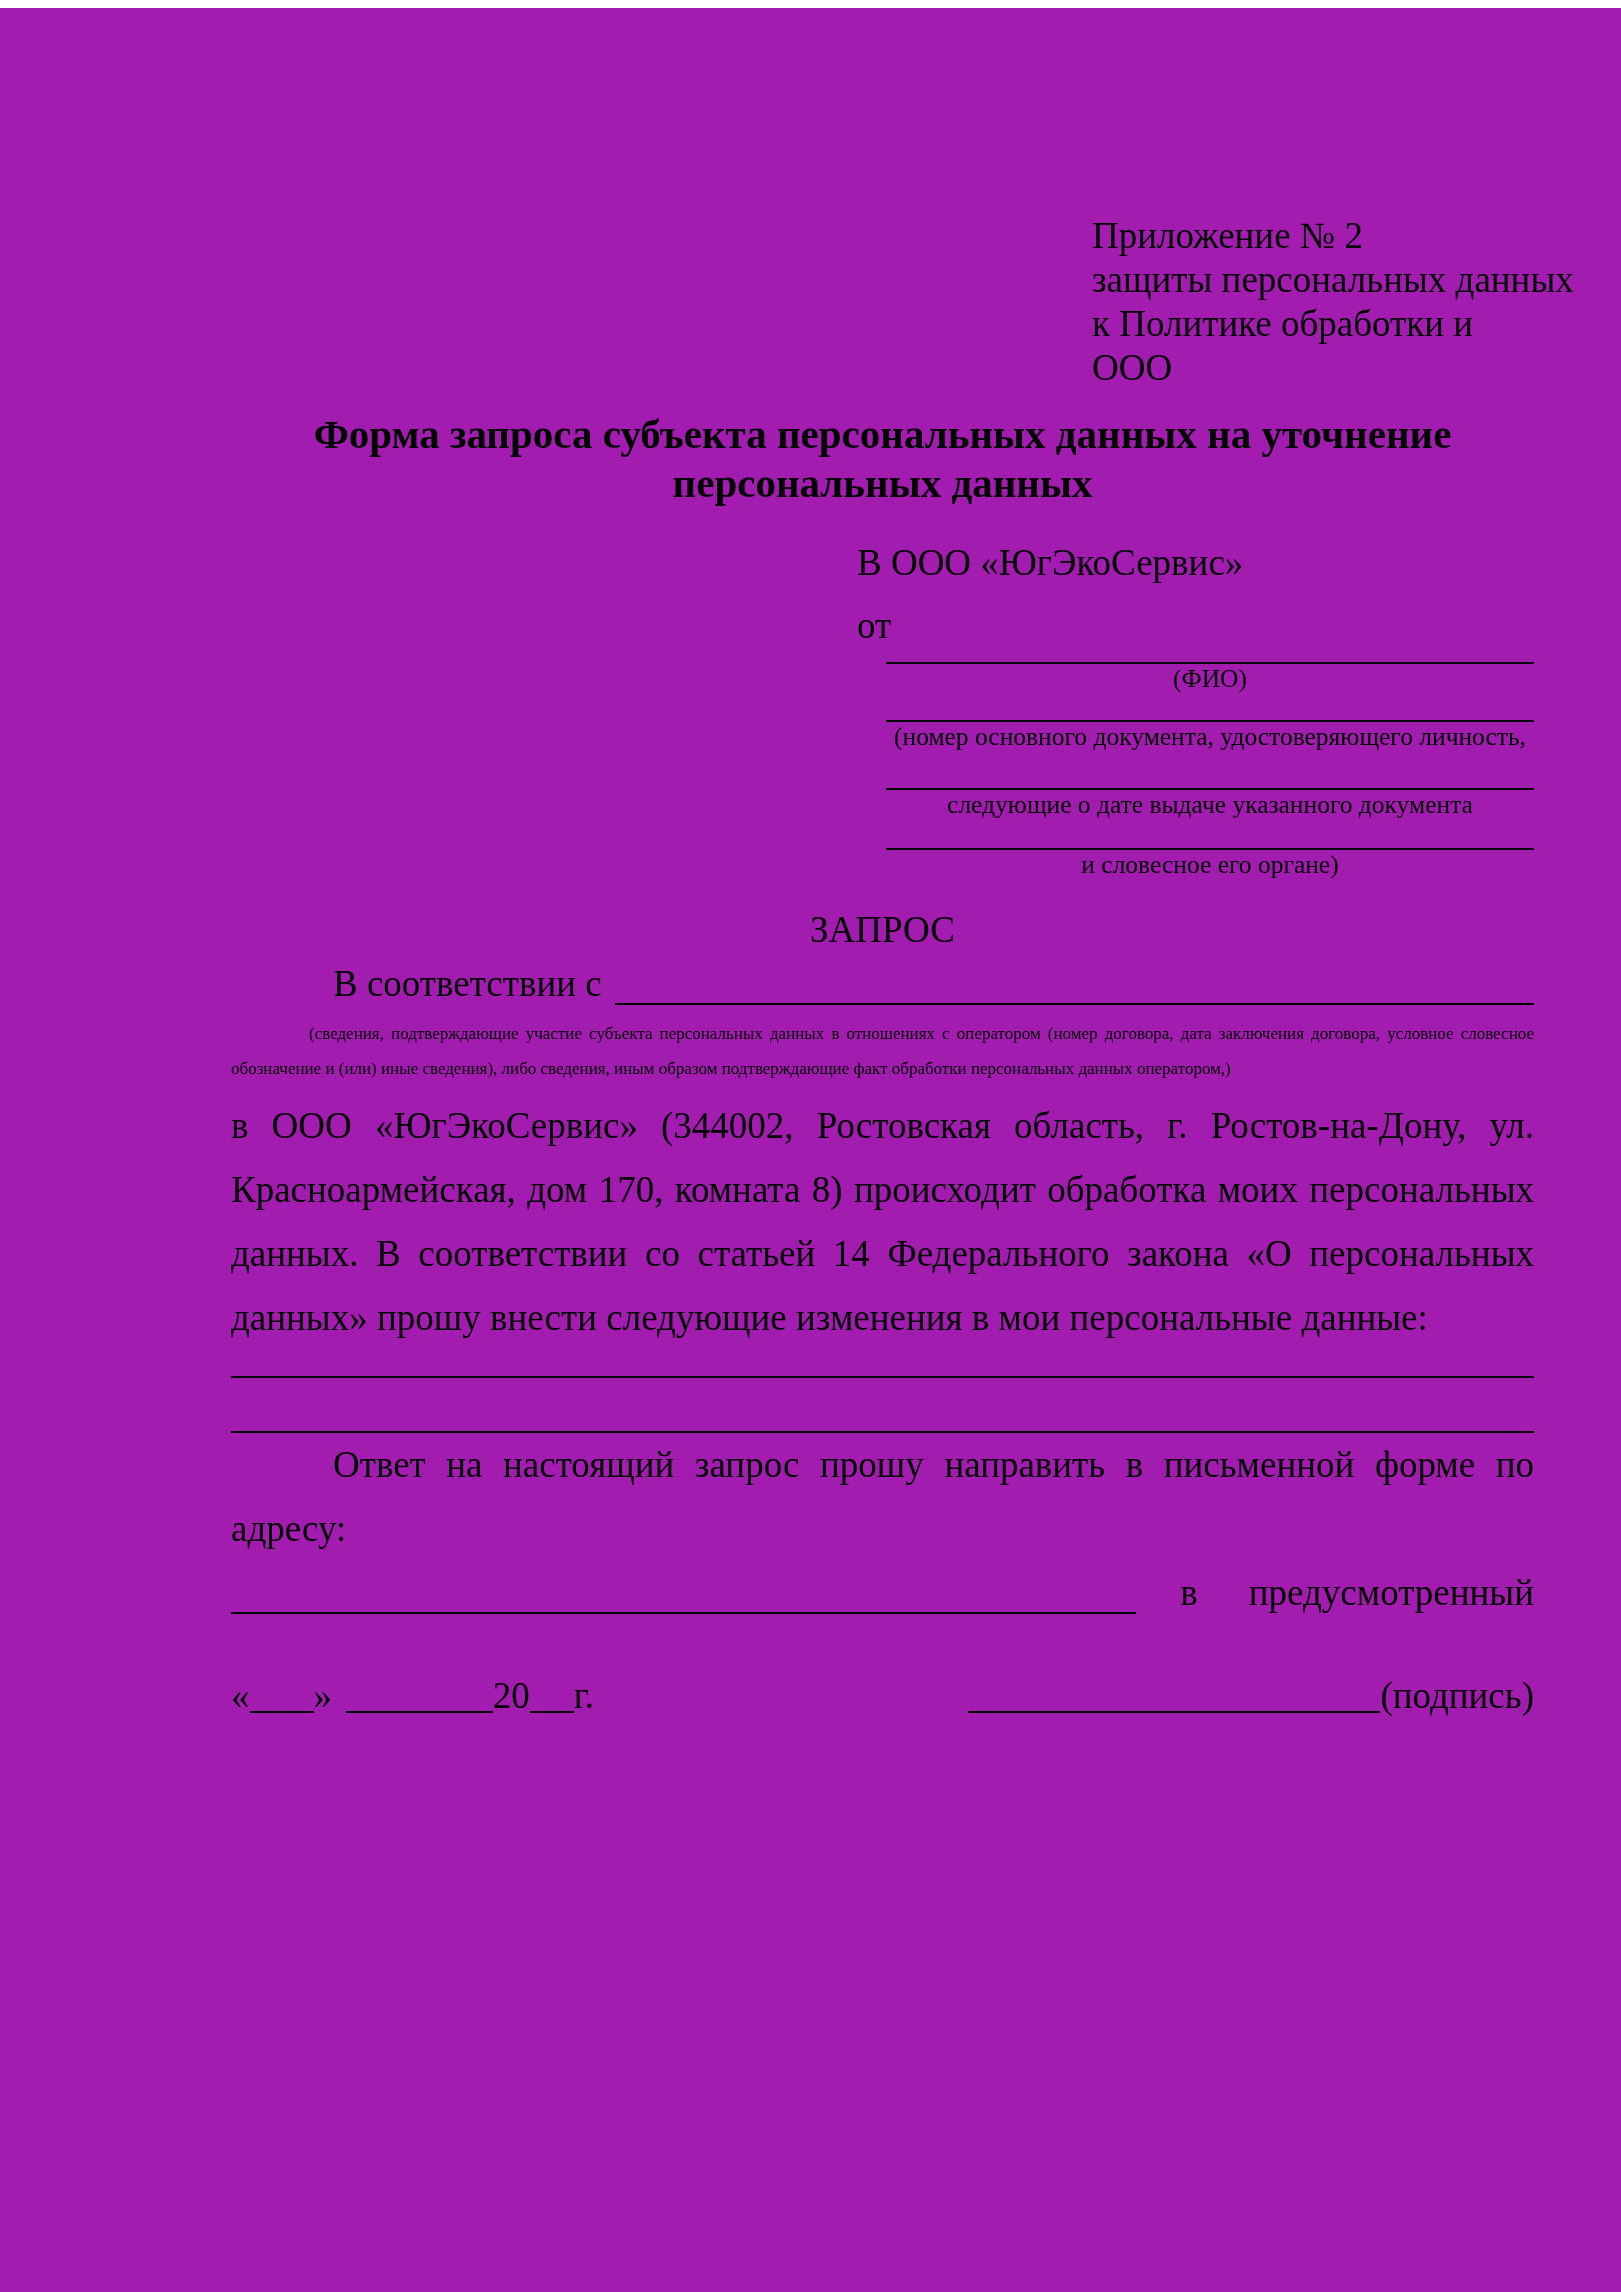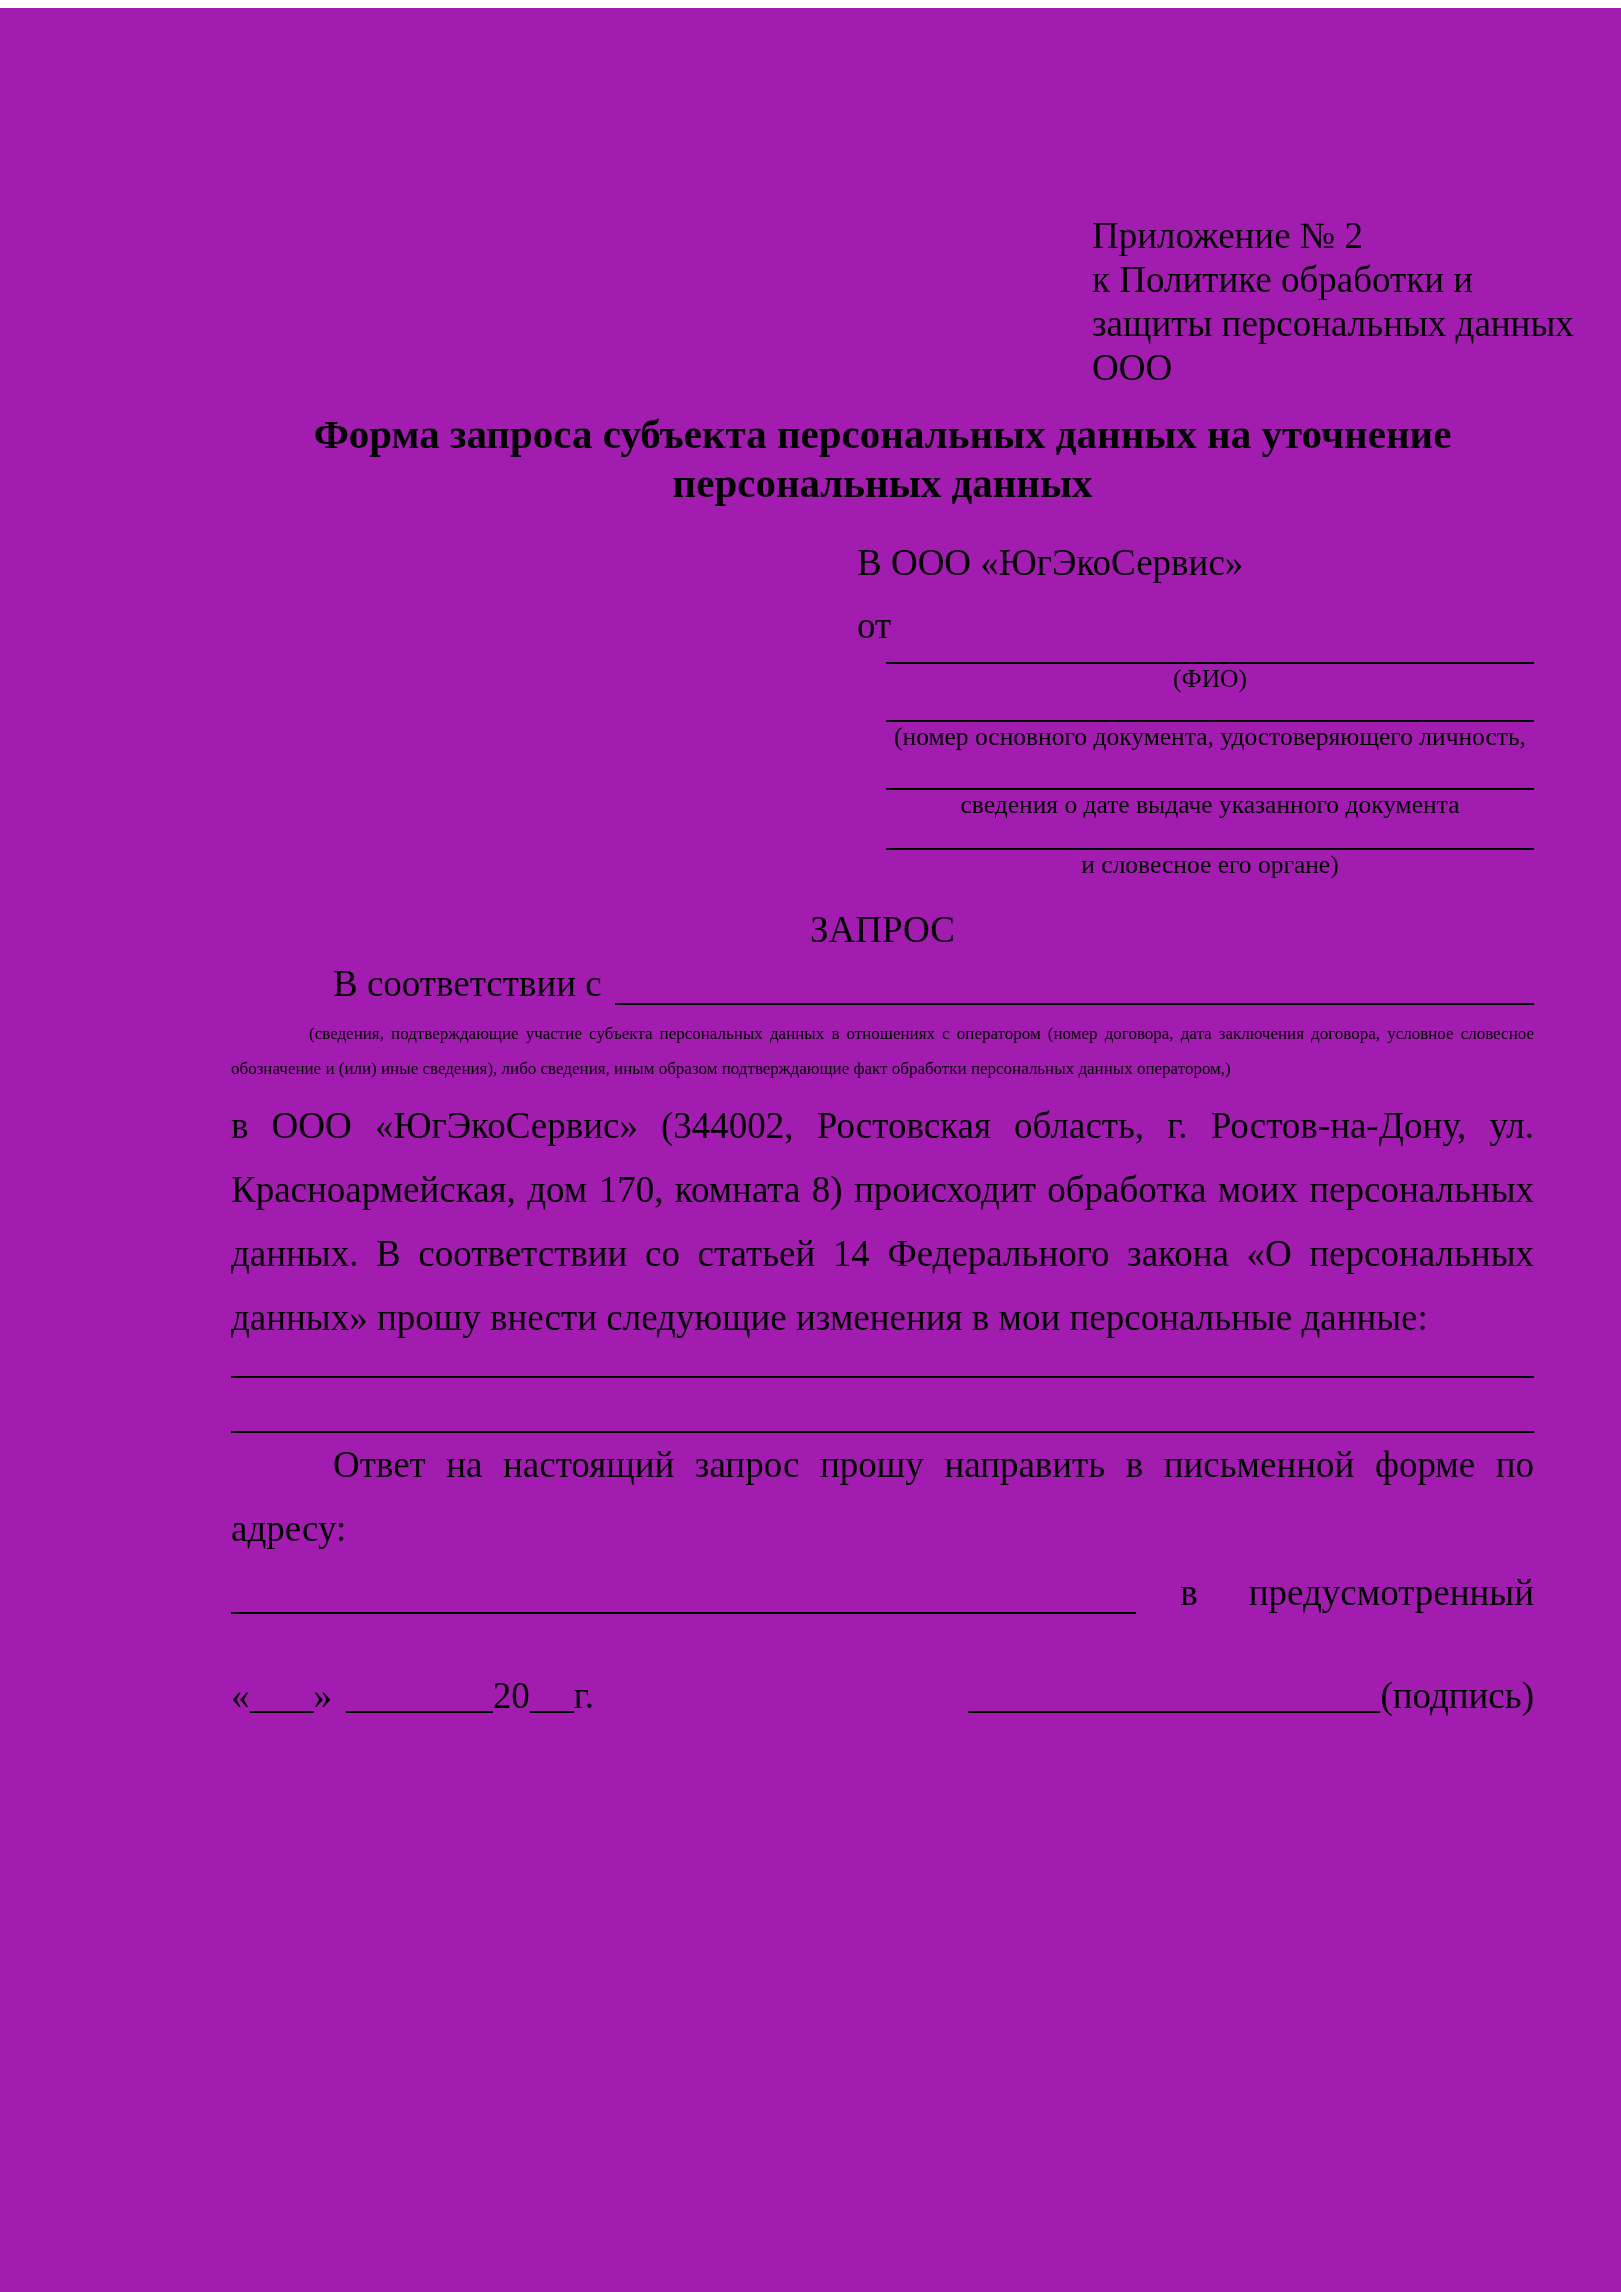--- a/index.html
+++ b/index.html
@@ -148,39 +148,39 @@
   .b-year { width: 44px; }
   .b-sign { width: 412px; }
 </style>
 </head>
 <body>
 
 <div class="page">
 
   <div class="annex">
     <div>Приложение № 2</div>
+    <div>защиты персональных данных</div>
     <div>к Политике обработки и</div>
-    <div>защиты персональных данных</div>
     <div>ООО</div>
   </div>
 
   <div class="doc-title">Форма запроса субъекта персональных данных на уточнение персональных данных</div>
 
   <div class="addressee">
     <div>В ООО «ЮгЭкоСервис»</div>
     <div class="from-label">от</div>
 
     <div class="field-blank fb-1"></div>
     <div class="field-caption">(ФИО)</div>
 
     <div class="field-blank fb-2"></div>
     <div class="field-caption">(номер основного документа, удостоверяющего личность,</div>
 
     <div class="field-blank fb-3"></div>
-    <div class="field-caption">сведения о дате выдаче указанного документа</div>
+    <div class="field-caption">следующие о дате выдаче указанного документа</div>
 
     <div class="field-blank fb-4"></div>
     <div class="field-caption">и словесное его органе)</div>
   </div>
 
   <div class="request-heading">ЗАПРОС</div>
 
   <div class="intro-line">
     <span class="prefix">В соответствии с</span>
     <span class="fill-line"></span>

